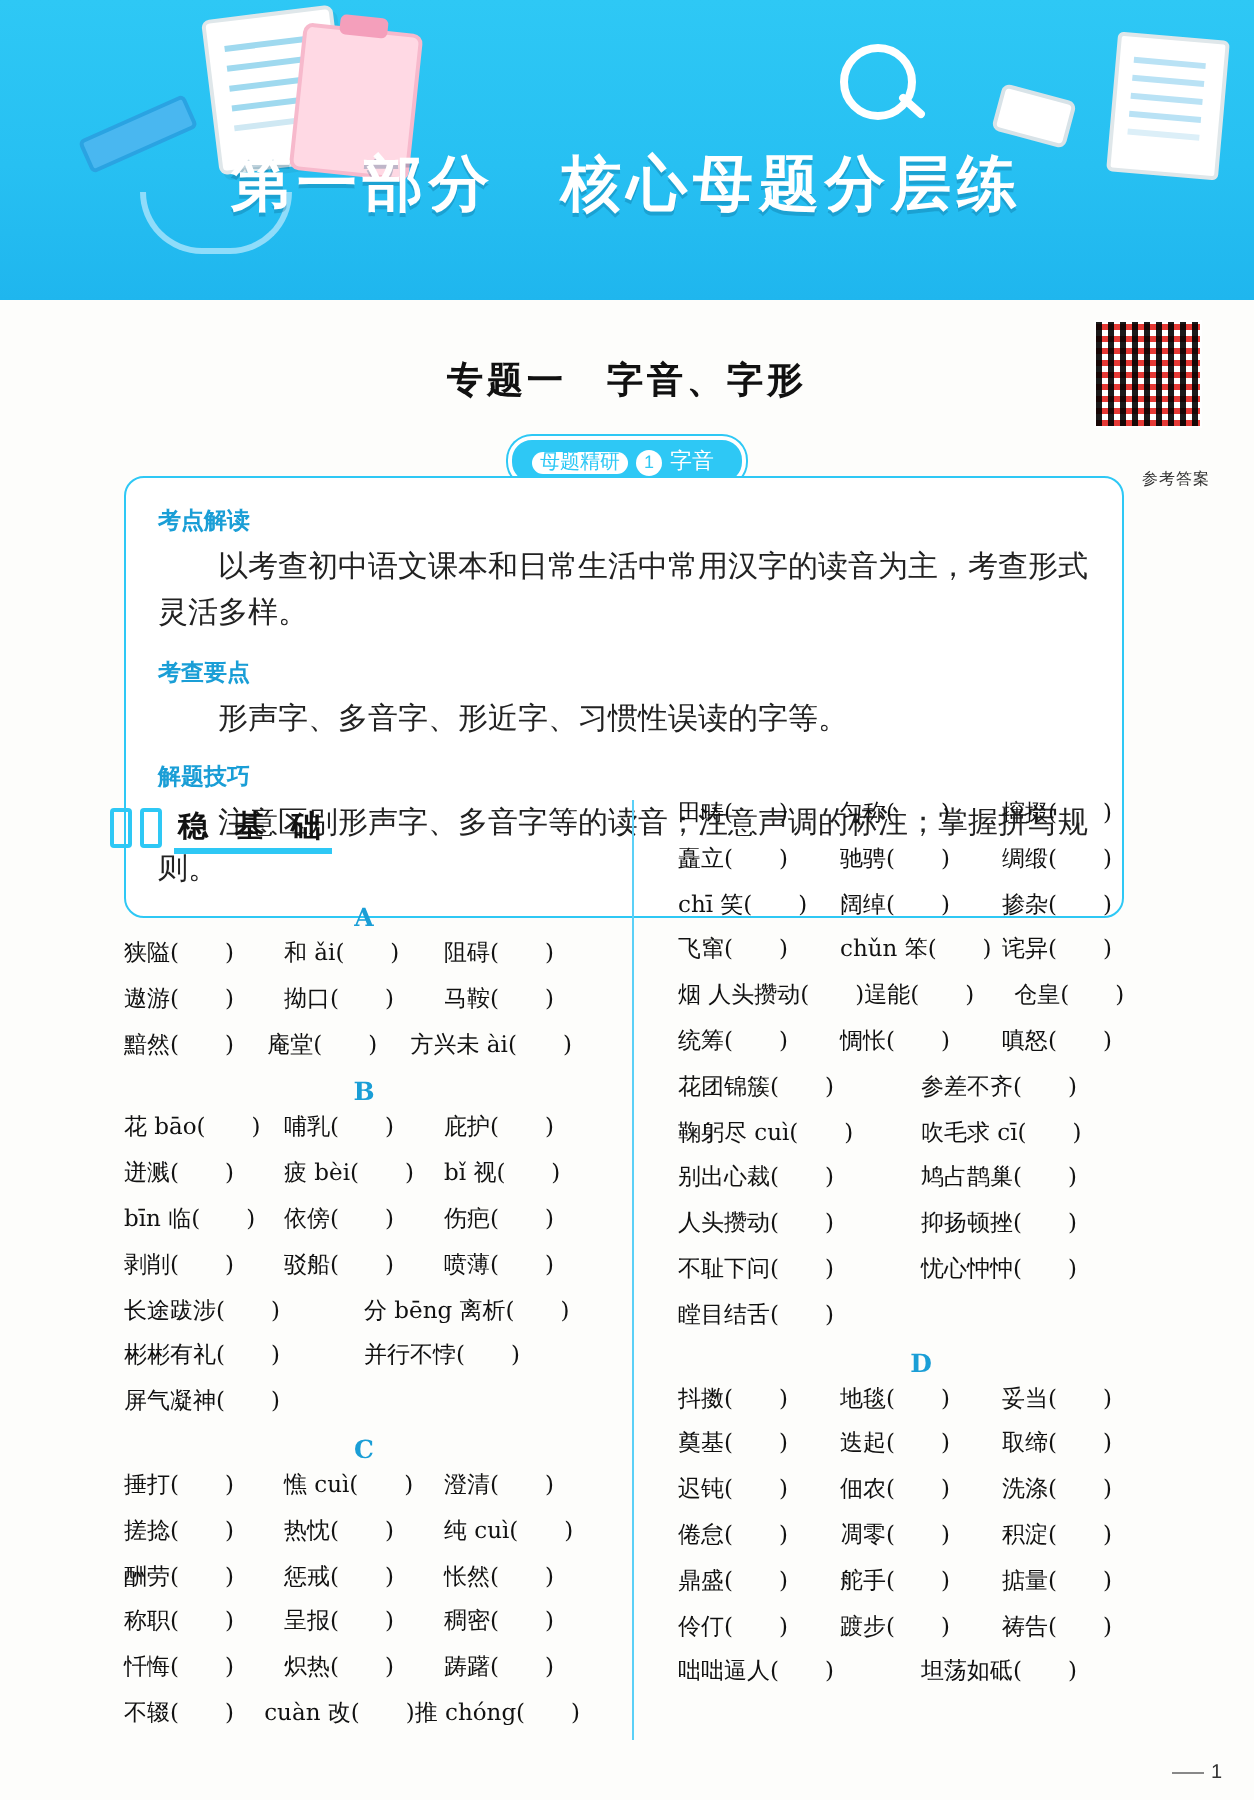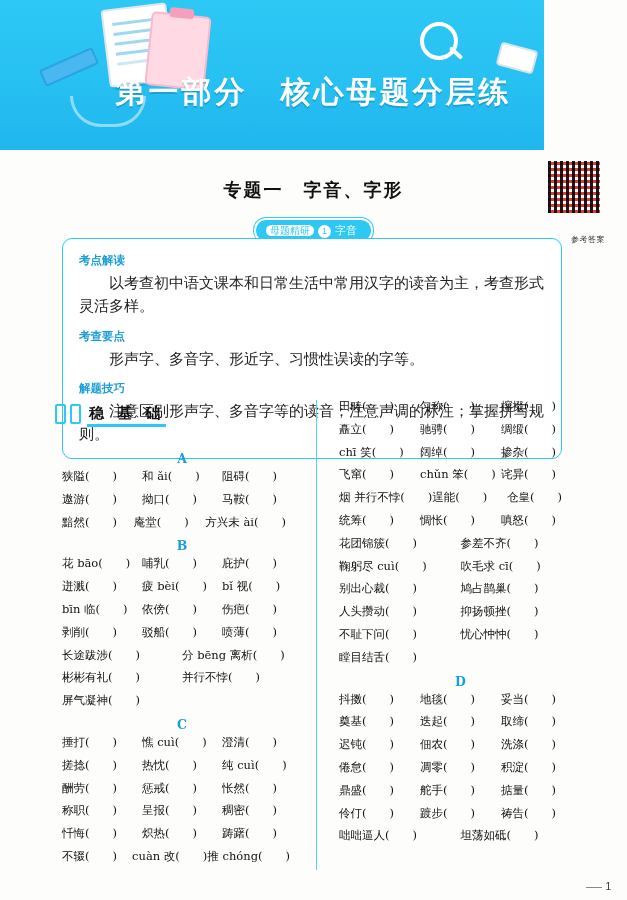--- a/index.html
+++ b/index.html
@@ -9,21 +9,21 @@
     font-family:"Liberation Sans", sans-serif;
     position:relative;
     overflow:hidden;
   }
   .page{
     position:absolute;inset:0;
     background:#fdfdfb;
   }
   
   .banner{
-    position:absolute;left:0;top:0;width:544px;height:150px;
+    position:absolute;left:0;top:0;width:627px;height:150px;
     background:linear-gradient(180deg,#2ec8f5 0%, #27c0f2 55%, #1fb6ee 100%);
     overflow:hidden;
   }
   .banner-title{
     position:absolute;left:0;top:72px;width:627px;text-align:center;
     font-family:"DejaVu Serif", serif;
     font-weight:bold;
     font-size:30px;
     color:#ffffff;
     letter-spacing:3px;
@@ -307,21 +307,21 @@
           <span class="cell">chī 笑(　　)</span>
           <span class="cell">阔绰(　　)</span>
           <span class="cell">掺杂(　　)</span>
         </div>
       <div class="line">
           <span class="cell">飞窜(　　)</span>
           <span class="cell">chǔn 笨(　　)</span>
           <span class="cell">诧异(　　)</span>
         </div>
       <div class="line">
-          <span class="cell">烟 并行不悖(　　)</span>
+          <span class="cell">烟 人头攒动(　　)</span>
           <span class="cell">逞能(　　)</span>
           <span class="cell">仓皇(　　)</span>
         </div>
       <div class="line">
           <span class="cell">统筹(　　)</span>
           <span class="cell">惆怅(　　)</span>
           <span class="cell">嗔怒(　　)</span>
         </div>
       <div class="line">
           <span class="cell wide">花团锦簇(　　)</span>

